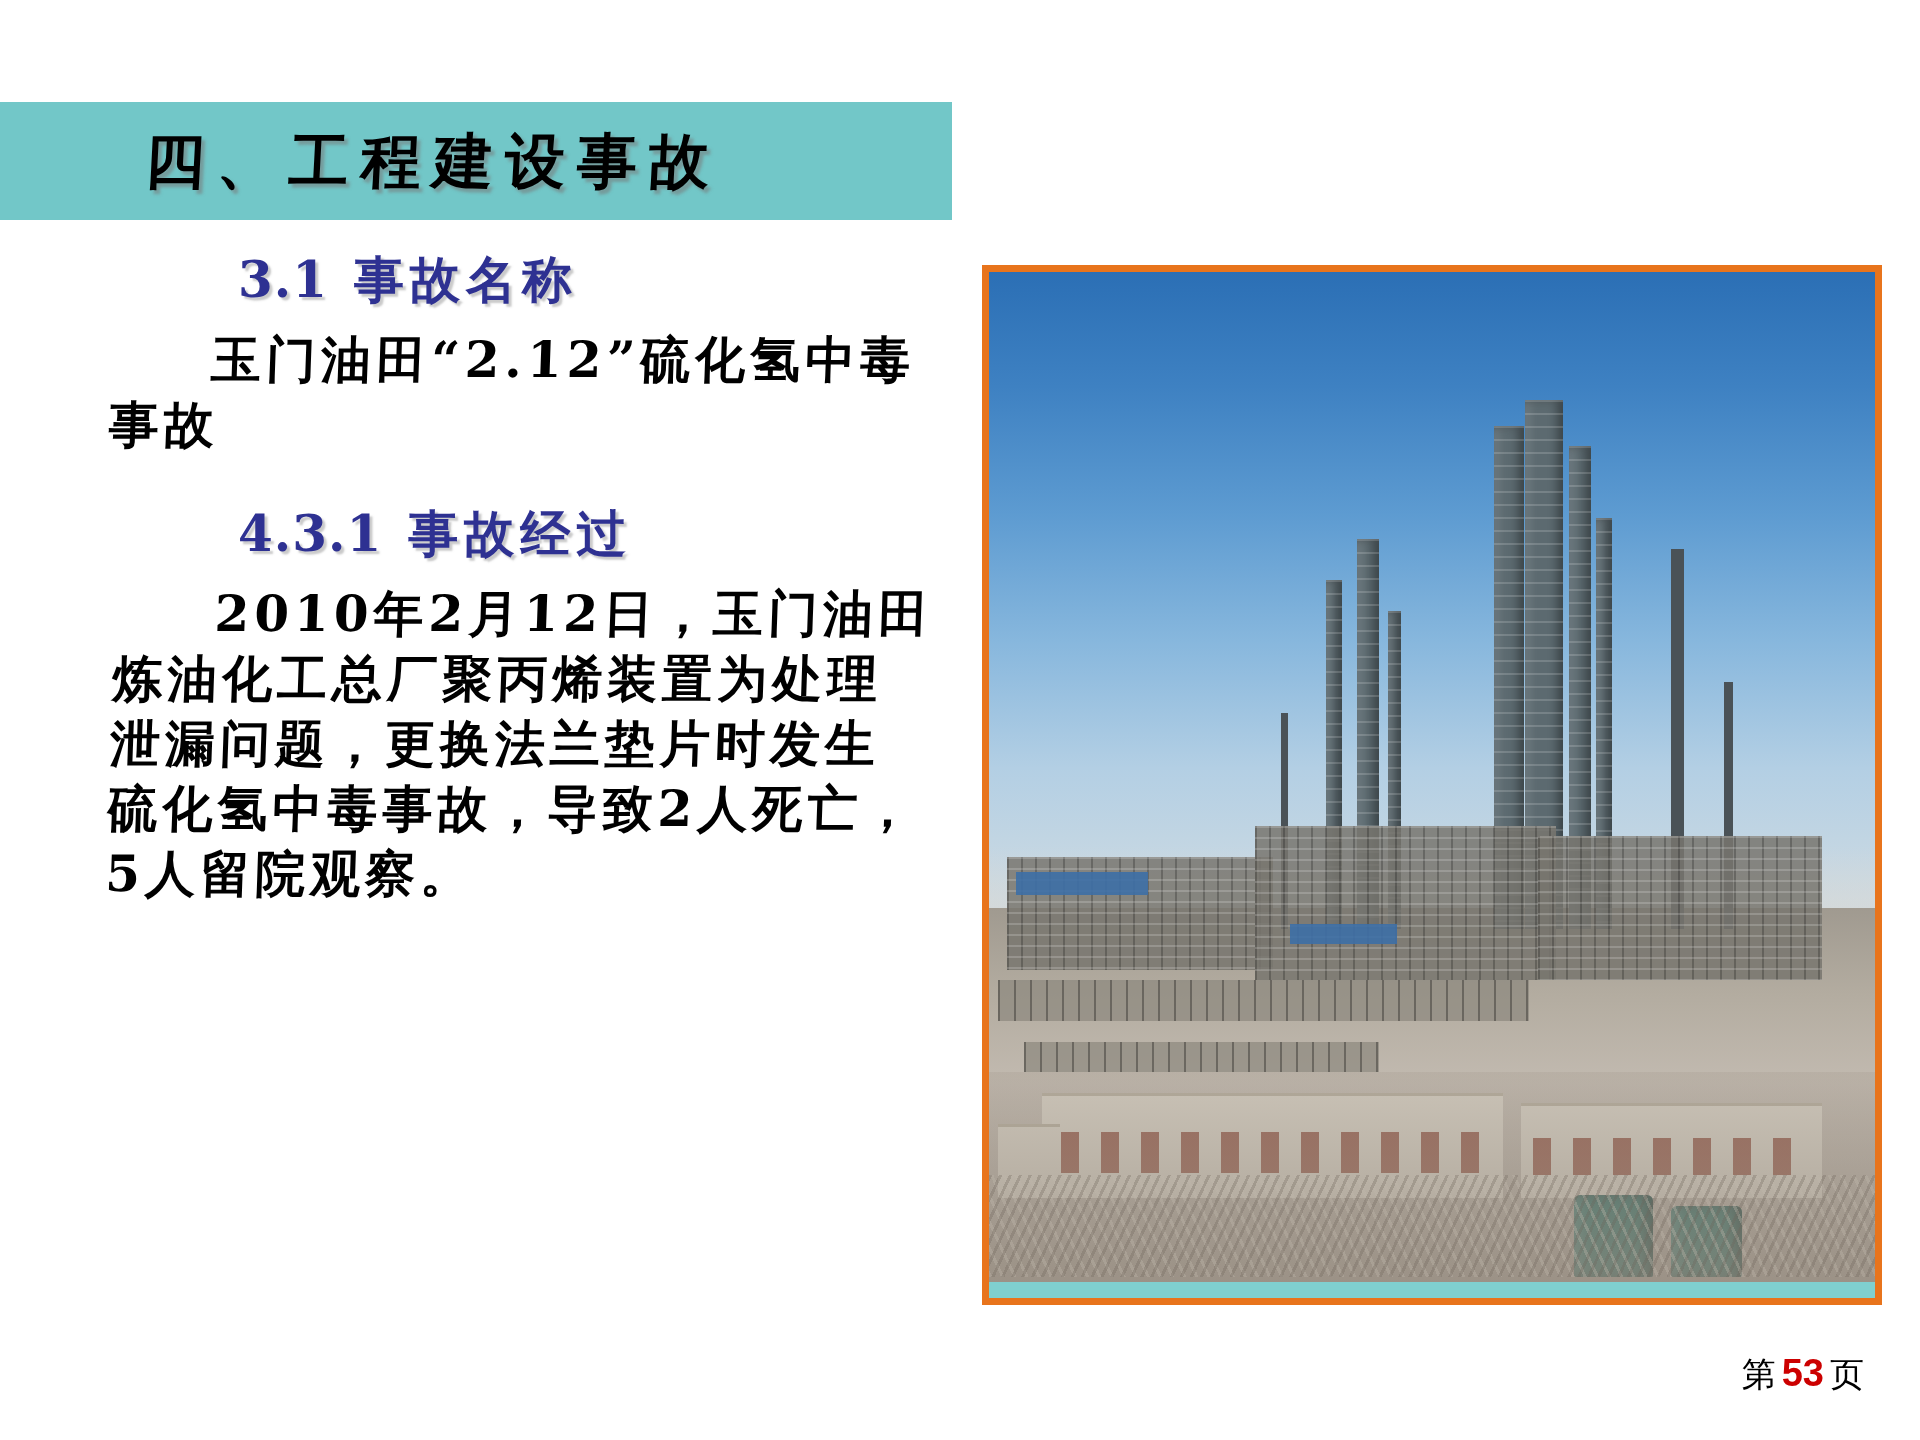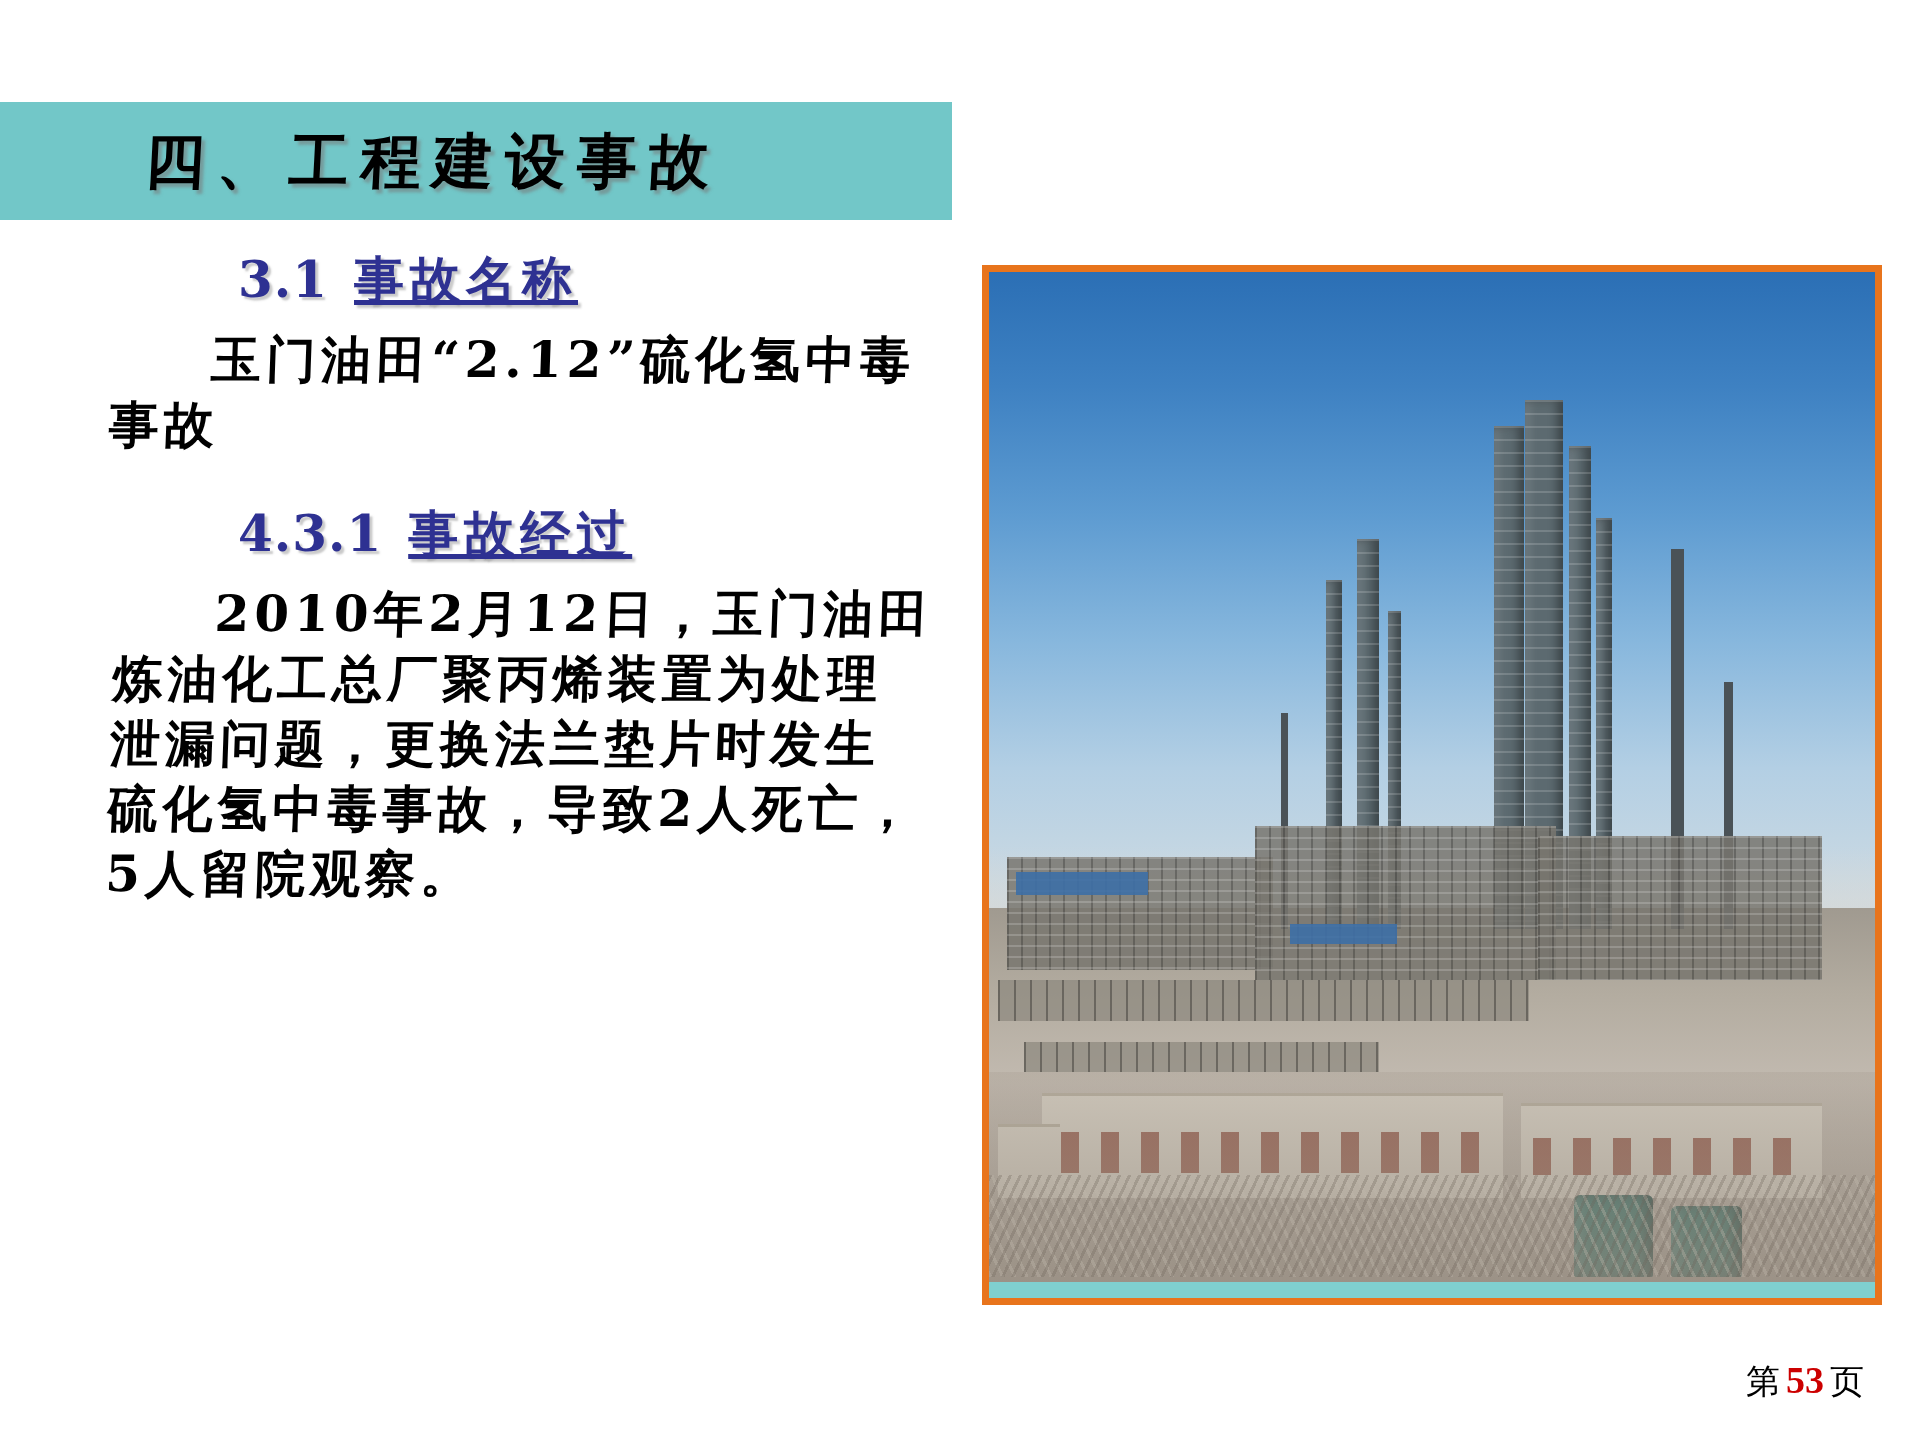--- a/index.html
+++ b/index.html
@@ -71,21 +71,20 @@
     margin-top: 47px;
     margin-bottom: 18px;
   }
   .heading .num {
     font-family: "DejaVu Serif", "Liberation Serif", serif;
     letter-spacing: 1px;
   }
   .heading .cn {
     letter-spacing: 6px;
     margin-left: 26px;
-    text-decoration: underline;
   }
 
   .para {
     color: #000000;
     font-family: "DejaVu Serif", "Liberation Serif", serif;
     font-weight: 700;
     font-size: 50px;
     line-height: 1.30;
     letter-spacing: 5px;
     margin-left: 110px;
@@ -232,23 +231,23 @@
     position: absolute;
     background:
       repeating-linear-gradient(115deg, rgba(110,100,90,0.30) 0 3px, rgba(0,0,0,0) 3px 9px),
       repeating-linear-gradient(65deg, rgba(190,182,170,0.35) 0 3px, rgba(0,0,0,0) 3px 11px);
   }
 
   
   .footer {
     position: absolute;
     right: 56px;
-    bottom: 35px;
+    bottom: 42px;
     font-size: 34px;
-    font-family: Liberation Serif, serif;
+    font-family: Liberation Sans, sans-serif;
     color: #000000;
     white-space: nowrap;
   }
   .footer .pagenum {
     color: #cc0000;
     font-weight: 700;
     font-size: 38px;
     margin: 0 6px;
   }
 </style>

